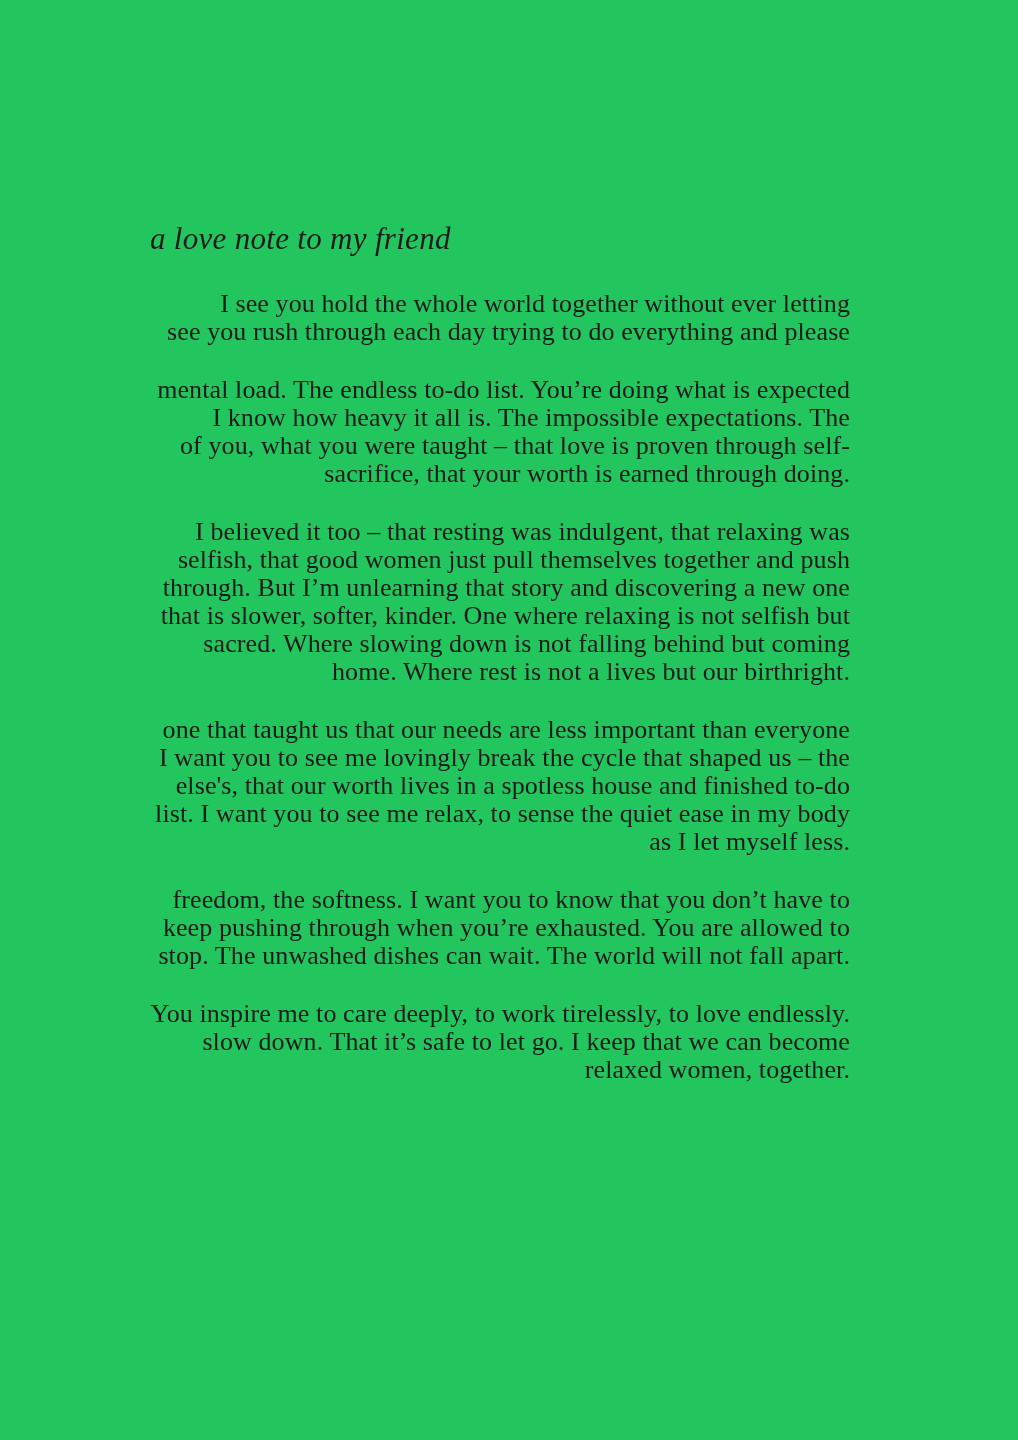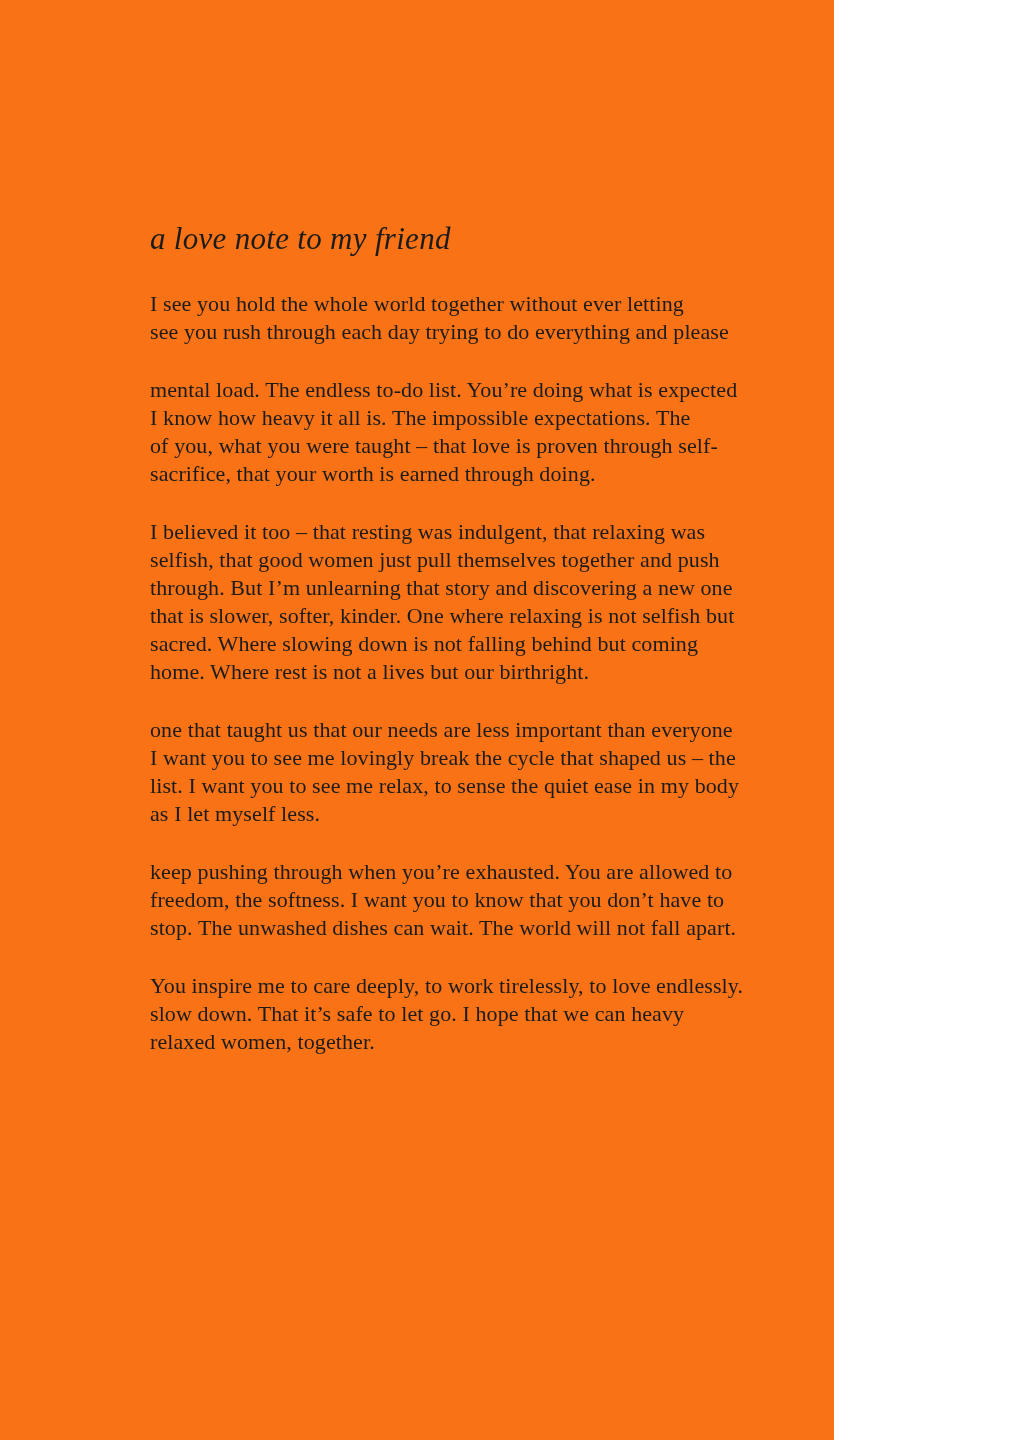--- a/index.html
+++ b/index.html
@@ -8,48 +8,49 @@
   }
   body {
     width: 1018px;
     height: 1440px;
     background: #ffffff;
     font-family: "Liberation Serif", serif;
     overflow: hidden;
   }
   .page {
     position: relative;
-    width: 834px;
+    width: 1018px;
     height: 1440px;
-    background: #f97316;
+    background: #22c55e;
   }
   .content {
     position: absolute;
     left: 150px;
     top: 220px;
     width: 700px;
   }
   .title {
     font-style: italic;
     font-weight: 400;
     font-size: 31px;
     line-height: 38px;
     color: #1b1b1b;
     letter-spacing: 0.3px;
     margin: 0 0 32px 0;
   }
   .para {
     margin: 0 0 30px 0;
   }
   .line {
-    font-size: 22px;
+    font-size: 26px;
     line-height: 28px;
     color: #1b1b1b;
     white-space: nowrap;
     letter-spacing: 0.1px;
+    text-align: right;
   }
 </style>
 </head>
 <body>
 
 <div class="page">
   <div class="content">
 
     <h1 class="title">a love note to my friend</h1>
 
@@ -70,30 +71,31 @@
       <div class="line">selfish, that good women just pull themselves together and push</div>
       <div class="line">through. But I’m unlearning that story and discovering a new one</div>
       <div class="line">that is slower, softer, kinder. One where relaxing is not selfish but</div>
       <div class="line">sacred. Where slowing down is not falling behind but coming</div>
       <div class="line">home. Where rest is not a lives but our birthright.</div>
     </div>
 
     <div class="para">
       <div class="line">one that taught us that our needs are less important than everyone</div>
       <div class="line">I want you to see me lovingly break the cycle that shaped us – the</div>
+      <div class="line">else's, that our worth lives in a spotless house and finished to-do</div>
       <div class="line">list. I want you to see me relax, to sense the quiet ease in my body</div>
       <div class="line">as I let myself less.</div>
     </div>
 
     <div class="para">
+      <div class="line">freedom, the softness. I want you to know that you don’t have to</div>
       <div class="line">keep pushing through when you’re exhausted. You are allowed to</div>
-      <div class="line">freedom, the softness. I want you to know that you don’t have to</div>
       <div class="line">stop. The unwashed dishes can wait. The world will not fall apart.</div>
     </div>
 
     <div class="para">
       <div class="line">You inspire me to care deeply, to work tirelessly, to love endlessly.</div>
-      <div class="line">slow down. That it’s safe to let go. I hope that we can heavy</div>
+      <div class="line">slow down. That it’s safe to let go. I keep that we can become</div>
       <div class="line">relaxed women, together.</div>
     </div>
 
   </div>
 </div>
 
 </body></html>

